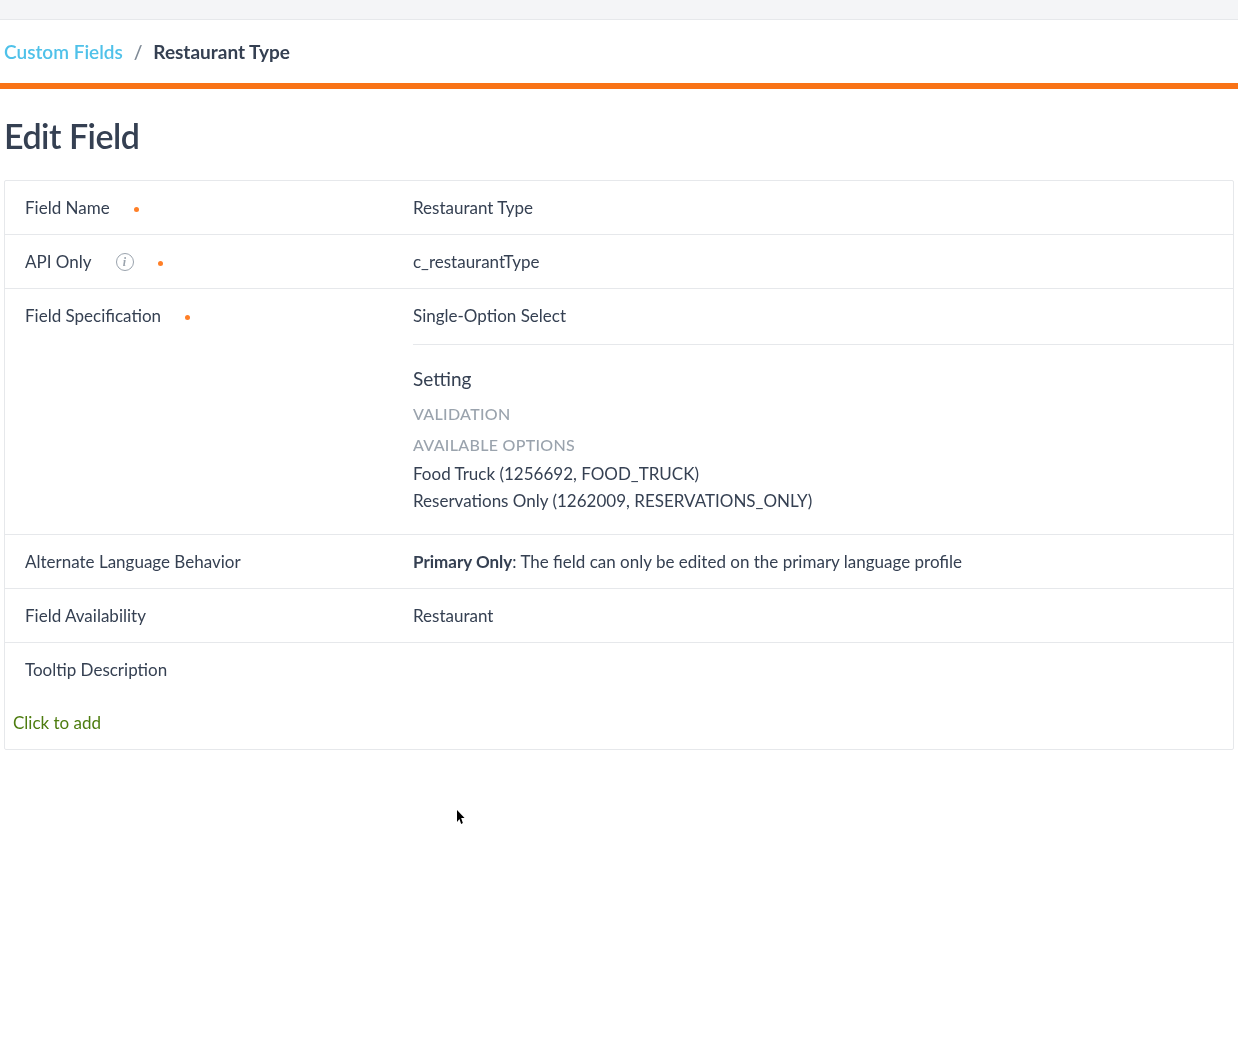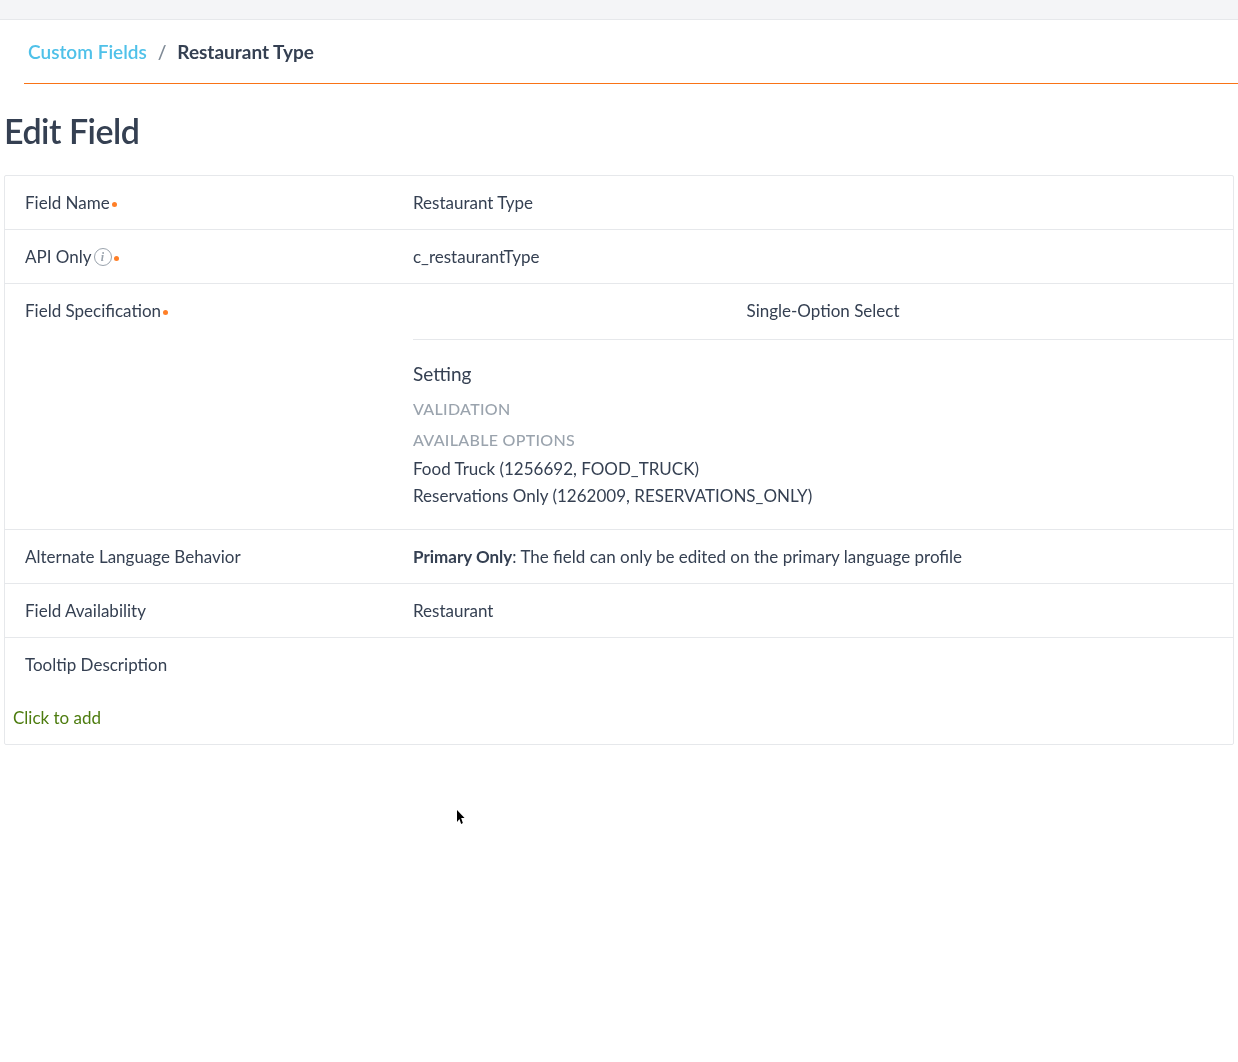--- a/index.html
+++ b/index.html
@@ -14,23 +14,22 @@
       font-size: 16px;
       width: 1238px;
     }
     .top-bar {
       height: 20px;
       background: #f4f5f7;
       border-bottom: 1px solid #e6e8eb;
     }
     .breadcrumb-bar {
       padding: 20px 4px 20px 4px;
-      border-bottom: 1px solid #f97316;
+      border-bottom: 6px solid #f97316;
       font-size: 19px;
-      margin-left: 24px;
     }
     .breadcrumb-link {
       color: #4fc1e9;
       text-decoration: none;
       font-weight: 600;
     }
     .breadcrumb-sep {
       color: #7f8a96;
       margin: 0 6px;
       font-weight: 600;
@@ -62,21 +61,21 @@
       flex-direction: column;
     }
     .form-label-cell {
       width: 400px;
       flex-shrink: 0;
       padding: 16px 20px;
       color: #354052;
       font-size: 17px;
       display: flex;
       align-items: center;
-      gap: 2px;
+      gap: 24px;
     }
     .form-value-cell {
       flex: 1;
       padding: 16px 20px 16px 8px;
       color: #354052;
       font-size: 17px;
     }
     .required-dot {
       display: inline-block;
       width: 5px;
@@ -102,21 +101,20 @@
       line-height: 1;
     }
     .spec-section {
       flex: 1;
       padding: 16px 0 20px 8px;
     }
     .spec-type {
       font-size: 17px;
       color: #354052;
       padding-bottom: 18px;
-      text-align: center;
     }
     .spec-inner {
       border-top: 1px solid #e6e8eb;
       padding-top: 22px;
       padding-right: 20px;
     }
     .setting-header {
       font-size: 19px;
       font-weight: 400;
       color: #354052;

